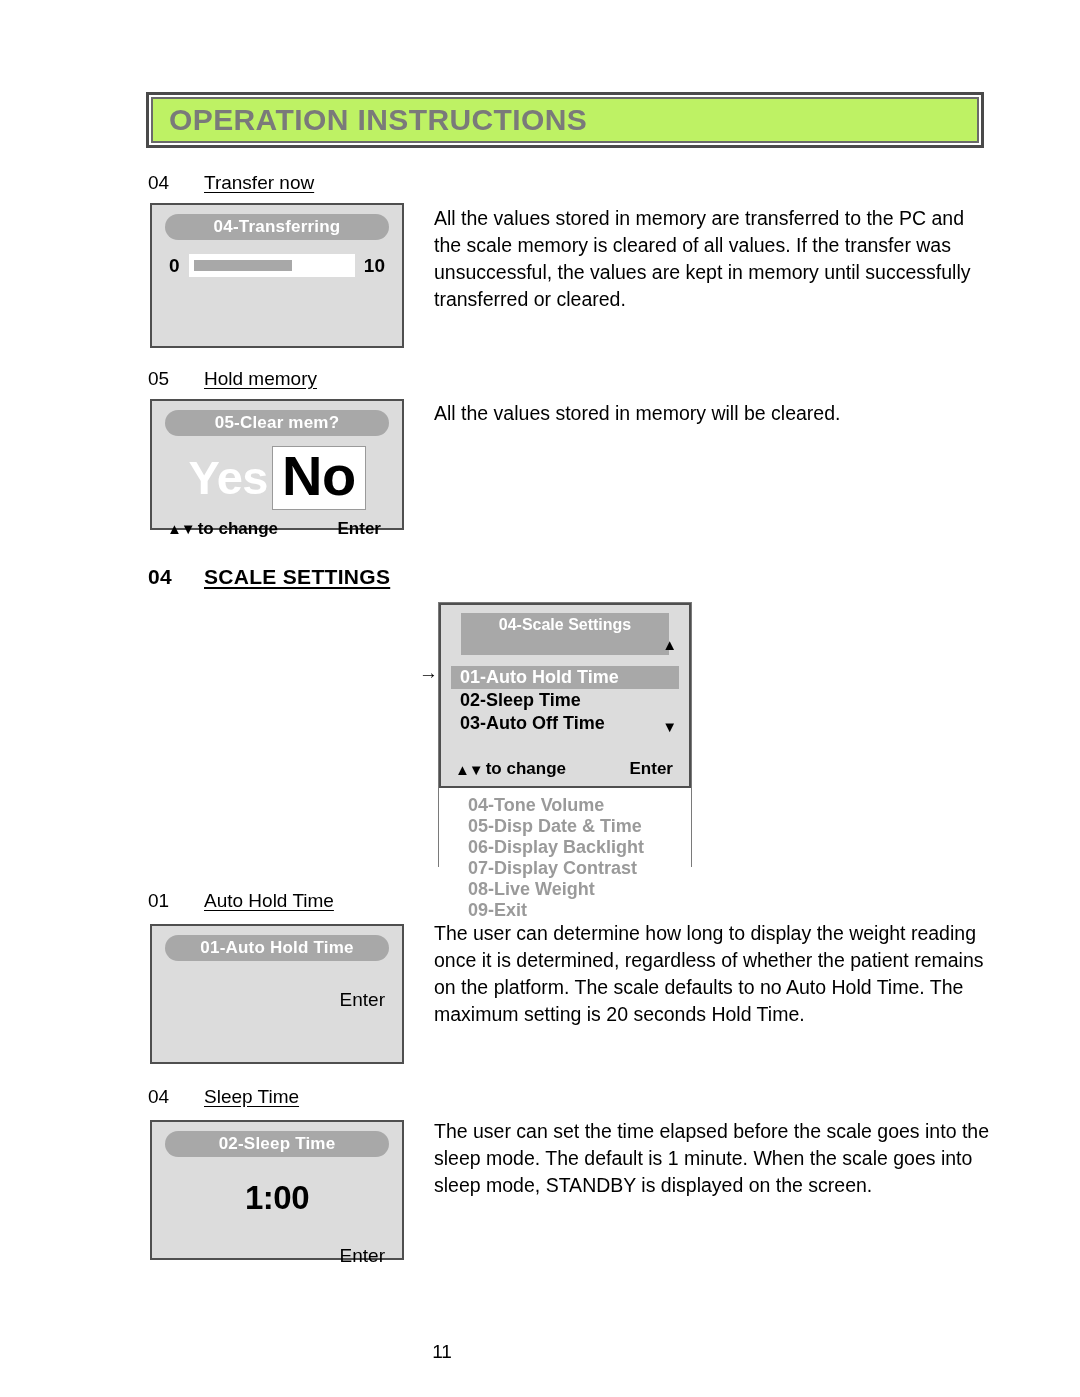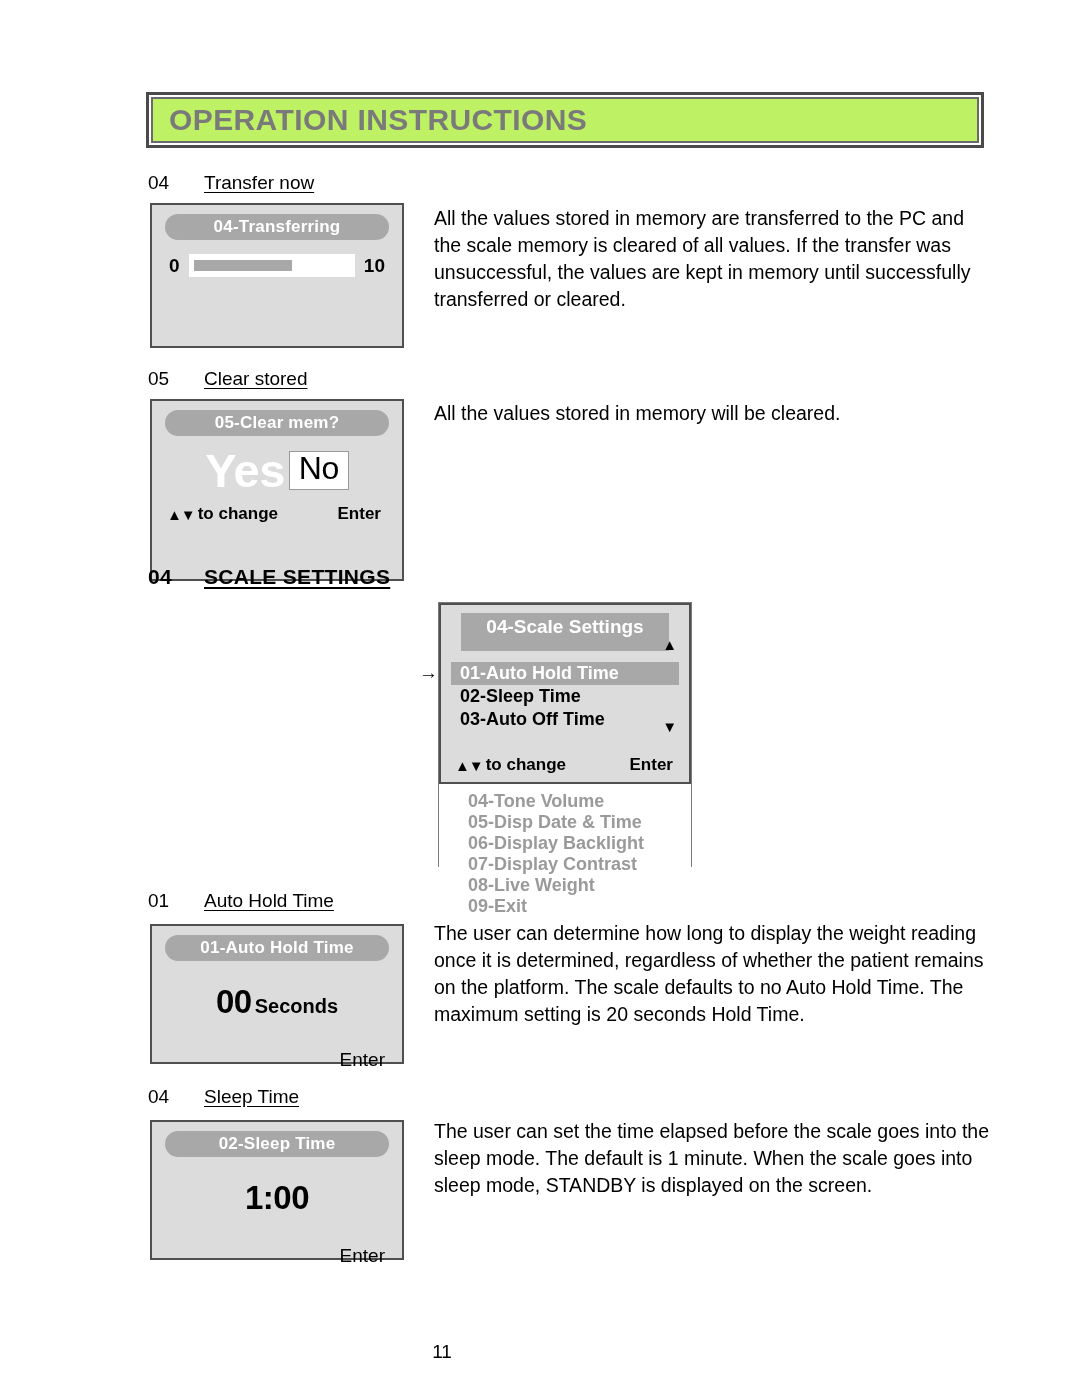--- a/index.html
+++ b/index.html
@@ -133,22 +133,22 @@
     gap: 4px;
   }
   .yesno-off {
     font-size: 47px;
     font-weight: bold;
     color: #ffffff;
     line-height: 1.05;
     letter-spacing: -0.5px;
   }
   .yesno-on {
-    font-size: 32px;
-    font-weight: normal;
+    font-size: 56px;
+    font-weight: bold;
     color: #000000;
     background: #ffffff;
     border: 1px solid #9a9a9a;
     line-height: 1.05;
     padding: 0 9px 3px 9px;
     letter-spacing: -0.5px;
   }
 
   
   .hint-row {
@@ -196,23 +196,23 @@
     box-sizing: border-box;
     background: #dcdcdc;
     border: 2px solid #4f4f4f;
     padding: 8px 10px 7px 10px;
     position: relative;
   }
   .menu-title {
     background: #a8a8a8;
     color: #ffffff;
     font-weight: bold;
-    font-size: 19px;
+    font-size: 16px;
     text-align: center;
-    padding: 4px 0 15px 0;
+    padding: 4px 0 22px 0;
     line-height: 1;
     margin: 0 10px;
   }
   .scroll-up, .scroll-down {
     position: absolute;
     right: 12px;
     font-size: 15px;
     line-height: 1;
     color: #000;
   }
@@ -289,24 +289,24 @@
       <span class="prog-fill" id="prog-fill" style="width: 63%;"></span>
     </span>
     <span class="prog-end">10</span>
   </div>
 </div>
 
 <div class="para" style="left:434px; top:205px; width:556px;">All the values stored in memory are transferred to the PC and the scale memory is cleared of all values. If the transfer was unsuccessful, the values are kept in memory until successfully transferred or cleared.</div>
 
 <div class="sec" style="left:148px; top:368px;">
   <span class="sec-num">05</span>
-  <span class="sec-title">Clear stored</span>
-</div>
-
-<div class="screen" style="left:150px; top:399px; width:254px; height:182px;">
+  <span class="sec-title">Hold memory</span>
+</div>
+
+<div class="screen" style="left:150px; top:399px; width:254px; height:131px;">
   <div class="screen-title">05-Clear mem?</div>
   <div class="yesno-row">
     <span class="yesno-off">Yes</span>
     <span class="yesno-on">No</span>
   </div>
   <div class="hint-row">
     <span class="hint-arrows">▲▼</span>
     <span class="hint-change">to change</span>
     <span class="hint-enter">Enter</span>
   </div>
@@ -346,23 +346,20 @@
   </div>
 </div>
 
 <div class="sec" style="left:148px; top:890px;">
   <span class="sec-num">01</span>
   <span class="sec-title">Auto Hold Time</span>
 </div>
 
 <div class="screen" style="left:150px; top:924px; width:254px; height:140px;">
   <div class="screen-title">01-Auto Hold Time</div>
-  <div class="value-row">
-    <span class="value-big">00</span><span class="value-unit">Seconds</span>
-  </div>
   <div class="enter-only" style="margin-top:28px;">Enter</div>
 </div>
 
 <div class="para" style="left:434px; top:920px; width:556px;">The user can determine how long to display the weight reading once it is determined, regardless of whether the patient remains on the platform. The scale defaults to no Auto Hold Time. The maximum setting is 20 seconds Hold Time.</div>
 
 <div class="sec" style="left:148px; top:1086px;">
   <span class="sec-num">04</span>
   <span class="sec-title">Sleep Time</span>
 </div>
 

